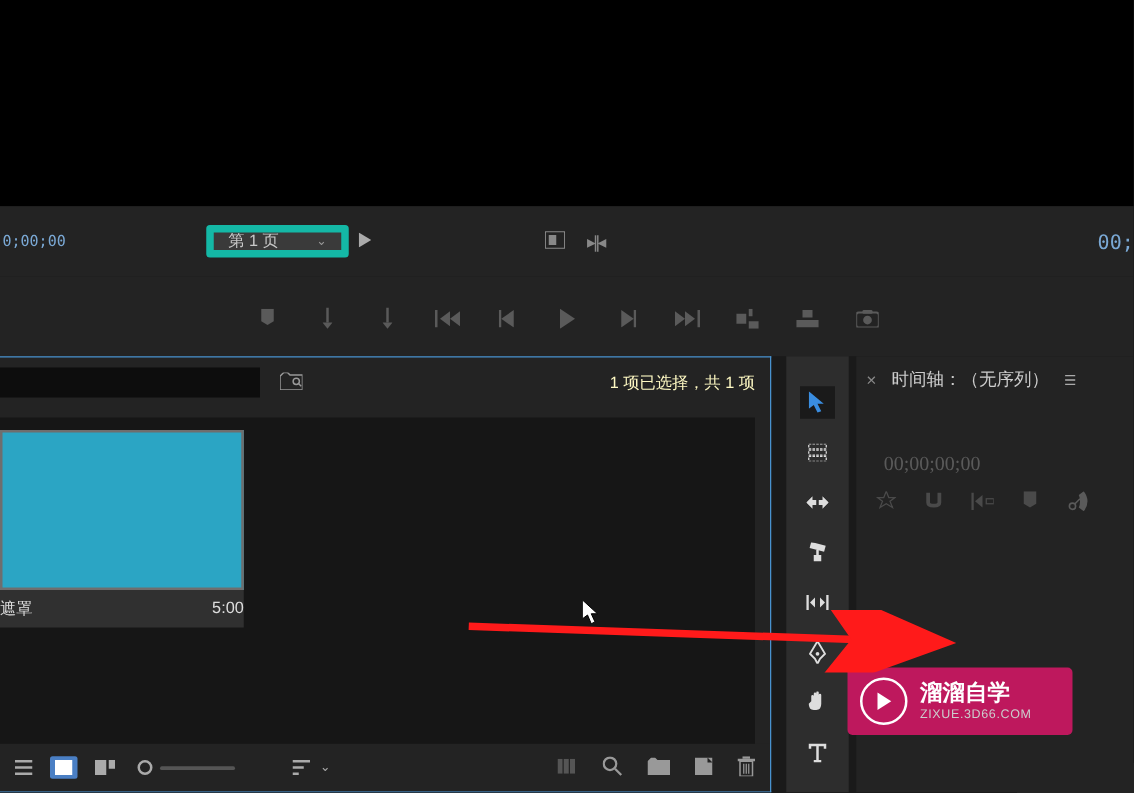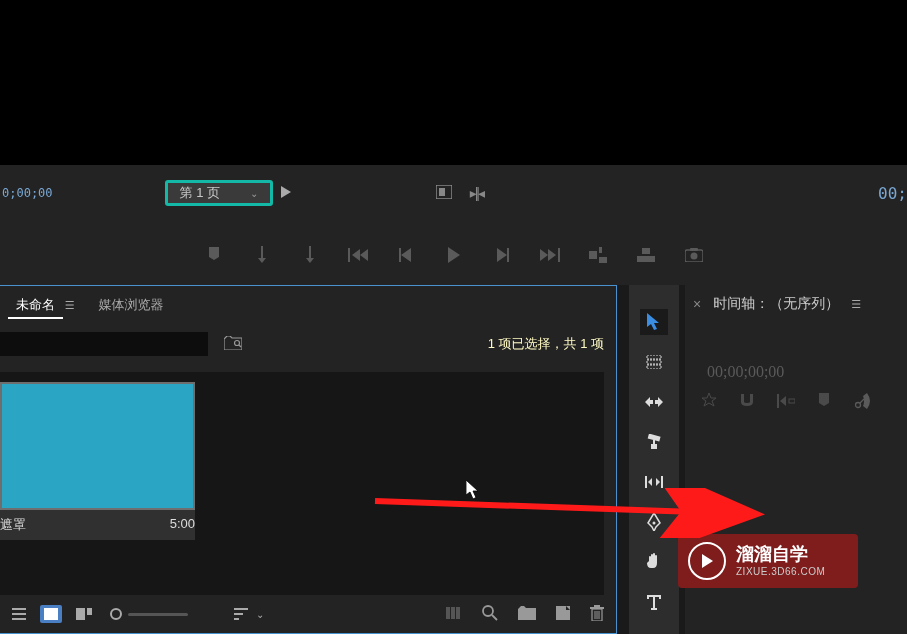--- a/index.html
+++ b/index.html
@@ -38,21 +38,21 @@
     .timecode-right {
       color: #7aa8d4;
       font-size: 16px;
       font-family: monospace;
       position: absolute;
       right: 0;
     }
     .page-selector {
       margin-left: 112px;
       background: #3a3a3a;
-      border: 3px solid #14b8a6;
+      border: 6px solid #14b8a6;
       border-radius: 3px;
       padding: 4px 12px;
       display: flex;
       align-items: center;
       gap: 30px;
       height: 26px;
     }
     .page-selector-chevron {
       font-size: 10px;
       color: #999;
@@ -347,21 +347,21 @@
       pointer-events: none;
     }
     
     
     .watermark {
       position: absolute;
       left: 678px;
       top: 534px;
       width: 180px;
       height: 54px;
-      background: #7f1d1d;
+      background: #be185d;
       border-radius: 4px;
       display: flex;
       align-items: center;
       padding: 0 10px;
       gap: 10px;
       z-index: 50;
     }
     .watermark-icon {
       width: 38px;
       height: 38px;
@@ -484,29 +484,20 @@
         <rect x="0" y="2" width="18" height="12" rx="2" fill="none" stroke="#5a5a5a" stroke-width="1.5"></rect>
         <circle cx="9" cy="8" r="3.5"></circle>
         <rect x="5" y="0" width="8" height="3" rx="1"></rect>
       </svg>
   </span>
 </div>
 
 <div class="main-area">
 
   <div class="project-panel">
-    <div class="panel-tabs">
-      <div class="tab active">
-        <span>未命名</span>
-        <span class="tab-menu-icon">☰</span>
-      </div>
-      <div class="tab">
-        <span>媒体浏览器</span>
-      </div>
-    </div>
     <div class="project-filter-row">
       <input class="filter-input" type="text" style="">
       <span class="find-bin-icon">
         <svg width="18" height="14" viewBox="0 0 18 14">
             <path d="M0 3 l3 -3 h3 l2 2 h10 v12 h-18 Z" fill="none" stroke="#999" stroke-width="1.2"></path>
             <circle cx="13" cy="7" r="2.5" fill="none" stroke="#999" stroke-width="1.2"></circle>
             <line x1="15" y1="9" x2="17" y2="11" stroke="#999" stroke-width="1.2"></line>
           </svg>
       </span>
       <span class="selection-info">1 项已选择，共 1 项</span>

